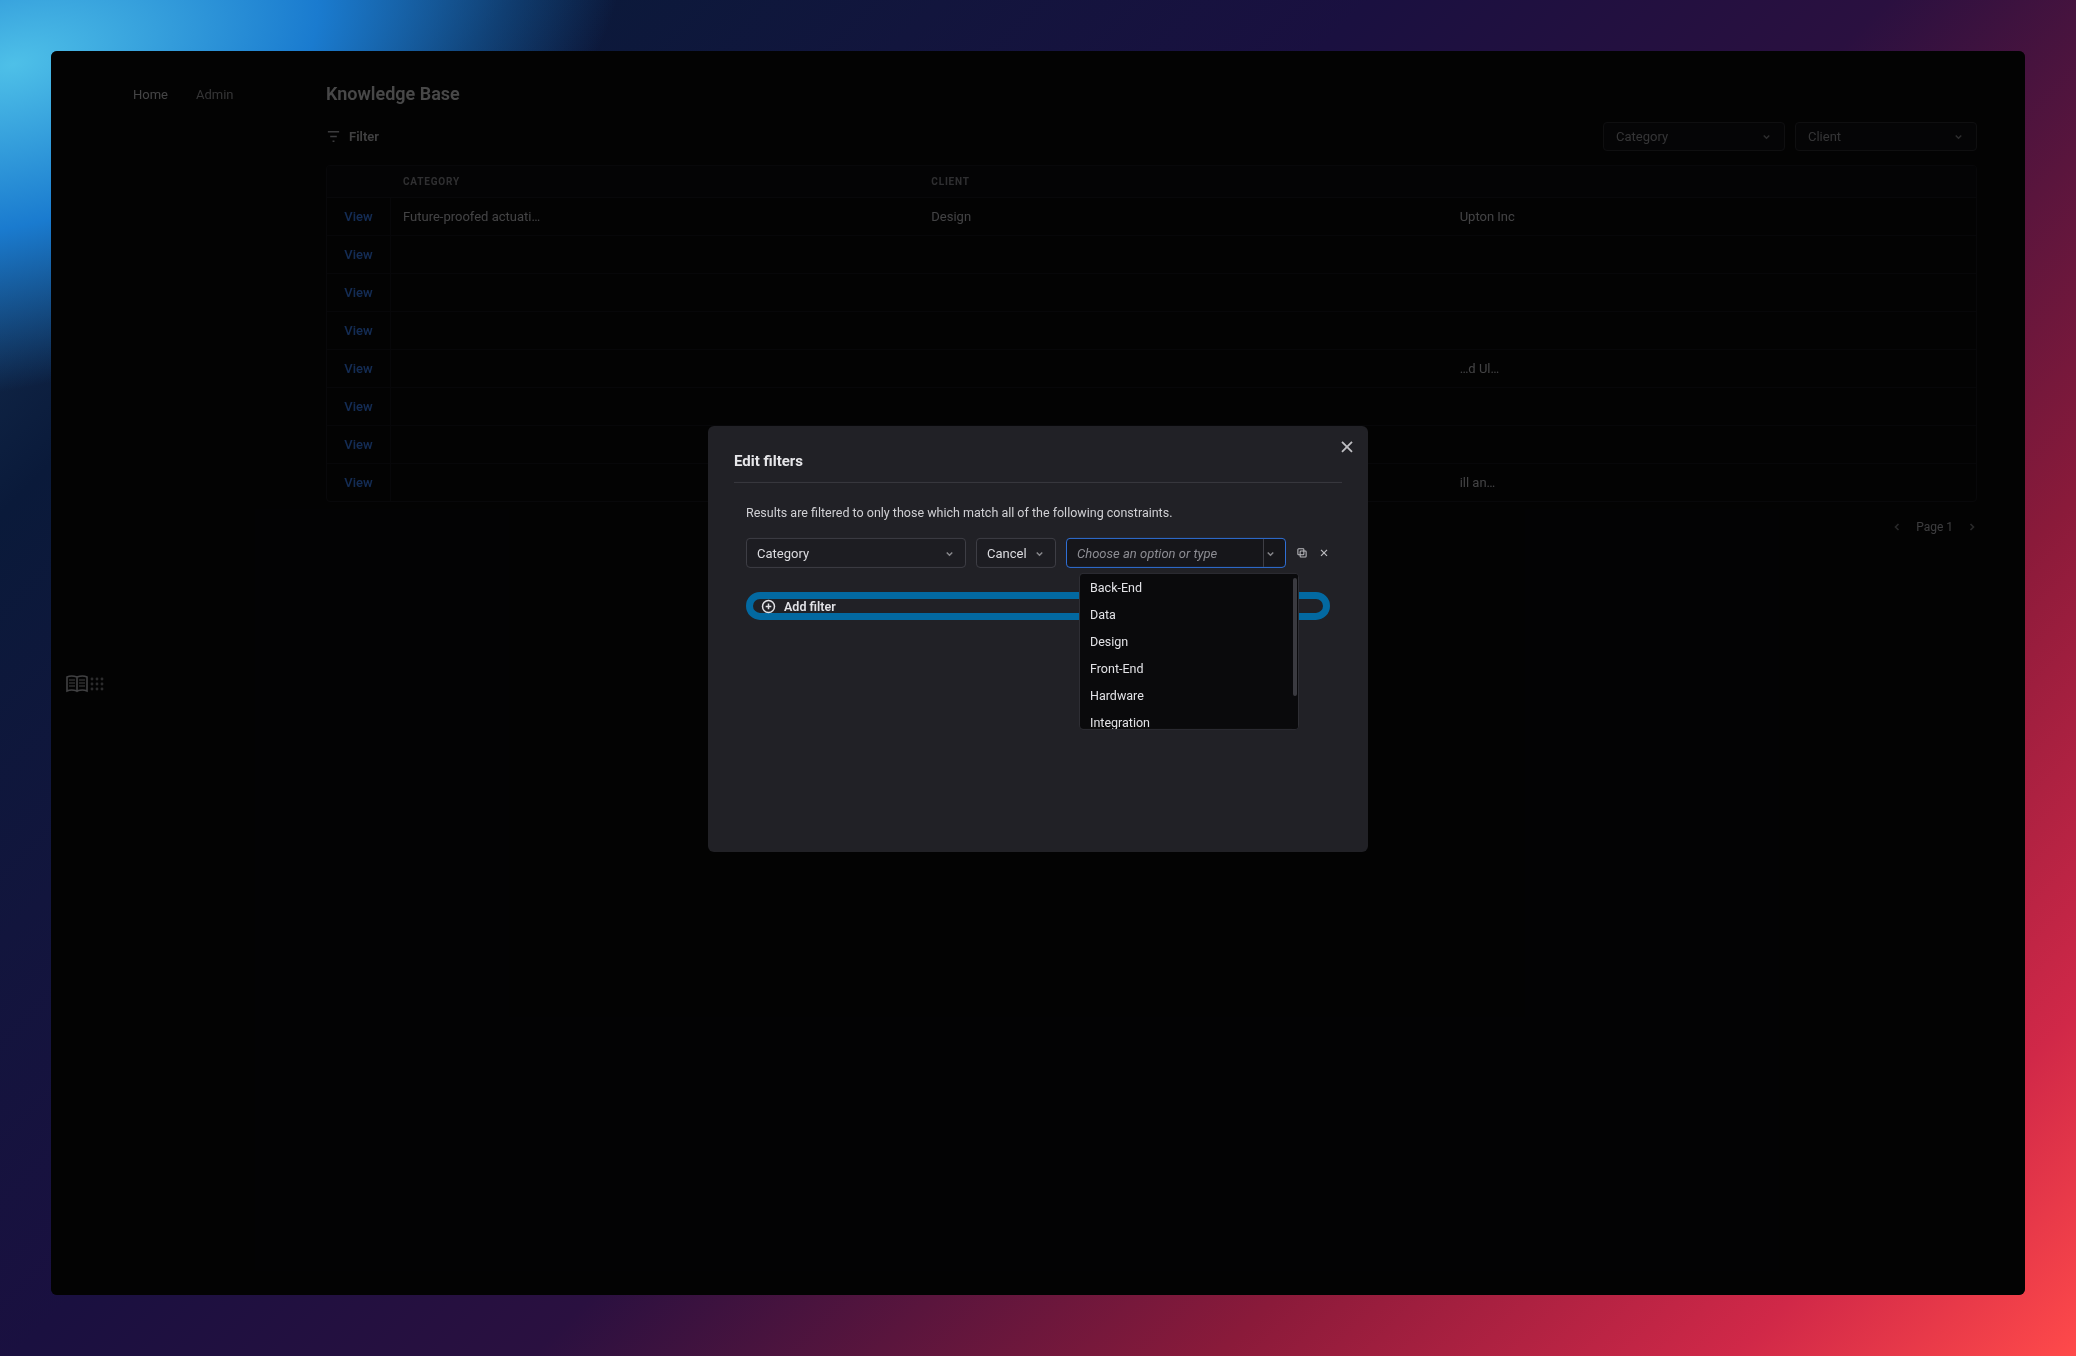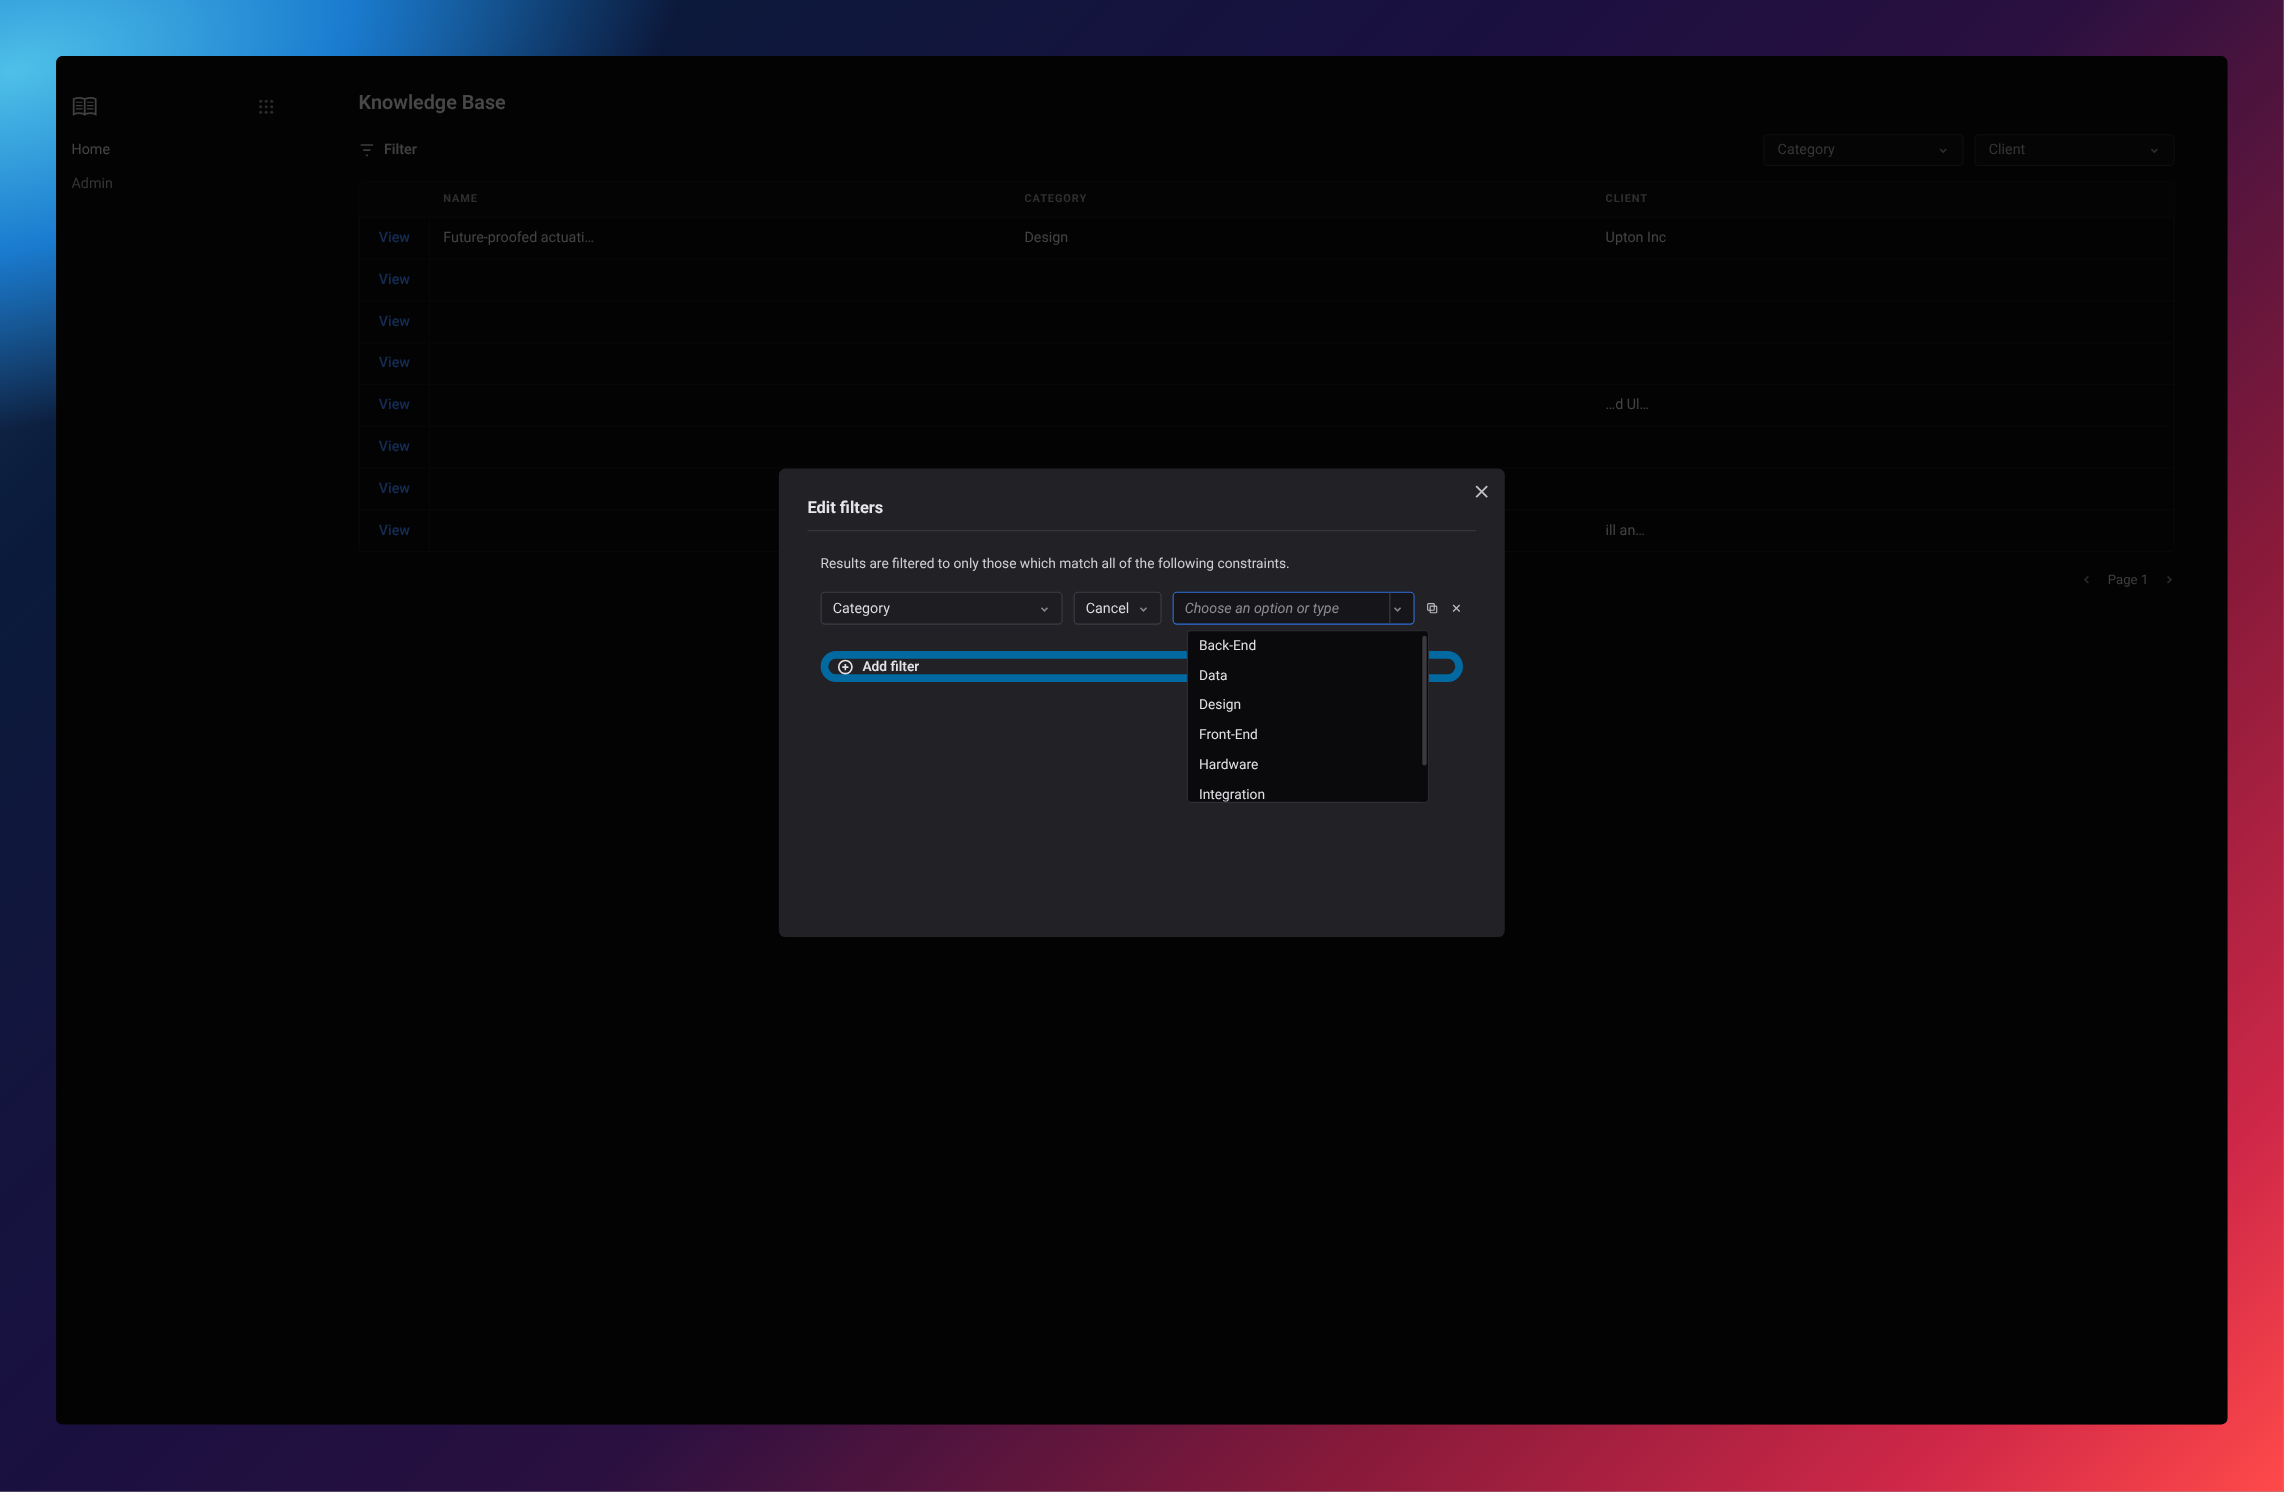--- a/index.html
+++ b/index.html
@@ -16,21 +16,21 @@
   transform:rotate(-14deg);pointer-events:none;
 }
 
 .app-window{
   position:absolute;left:51px;top:51px;right:51px;bottom:61px;
   background:#0a0a0b;border-radius:6px;overflow:hidden;color:#d5d5d7;
   display:flex;flex-direction:column;
 }
 .app-top{height:28px}
 .app-body{flex:1;display:flex;min-height:0}
-.sidebar{width:213px;flex:none;display:flex;flex-direction:column}
+.sidebar{width:213px;flex:none;display:flex;flex-direction:row}
 .sidebar-head{display:flex;align-items:center;justify-content:space-between;padding:8px 14px 14px}
 .logo{width:24px;height:20px;opacity:.9}
 .grid-icon{width:16px;height:16px;opacity:.6}
 .nav-item{padding:8px 14px;font-size:13px;color:#c8c8ca;cursor:pointer}
 .nav-item.dim{color:#9a9a9d}
 .main{flex:1;display:flex;flex-direction:column;padding:0 48px 0 62px;min-width:0}
 .page-title{font-size:18px;font-weight:600;color:#d2d2d4;margin:4px 0 18px}
 .toolbar{display:flex;align-items:center;gap:10px;margin-bottom:14px}
 .t-filter{display:flex;align-items:flex-start;gap:8px;font-size:13px;font-weight:600;color:#bcbcbf;cursor:pointer}
 .t-filter svg{width:15px;height:15px;opacity:.85}
@@ -129,21 +129,20 @@
           <span>Client</span>
           <svg class="caret" viewBox="0 0 12 12" fill="none" stroke="#cfcfd3" stroke-width="1.6">
               <path d="M3 5l3 3 3-3"></path>
             </svg>
         </div>
       </div>
 
       <div class="table">
         <div class="thead">
           <div class="th"></div>
-          <div class="th">Name</div>
           <div class="th">Category</div>
           <div class="th">Client</div>
         </div>
         <div id="tbody">
             <div class="trow">
               <div class="td view">View</div>
               <div class="td">Future-proofed actuati…</div>
               <div class="td">Design</div>
               <div class="td">Upton Inc</div>
             </div>

